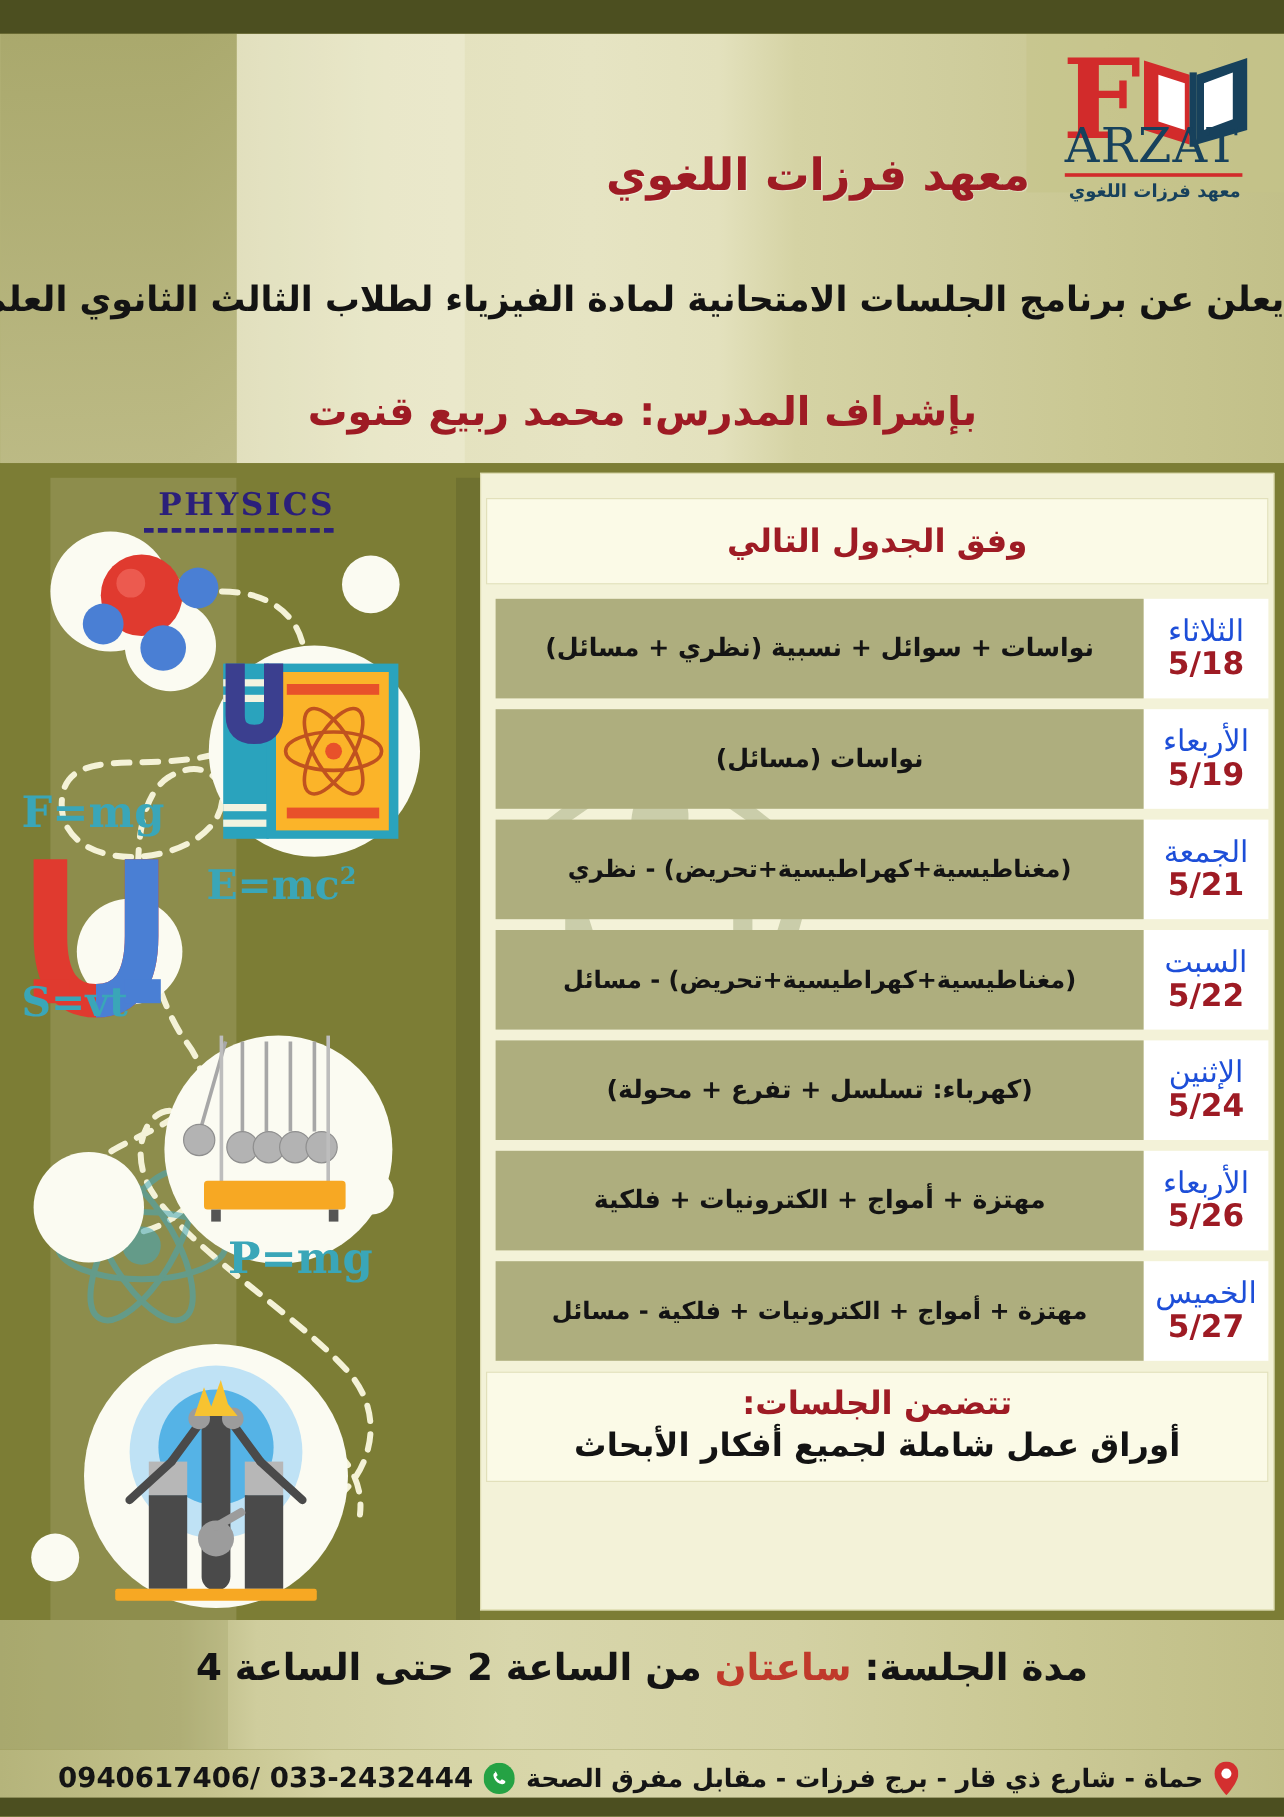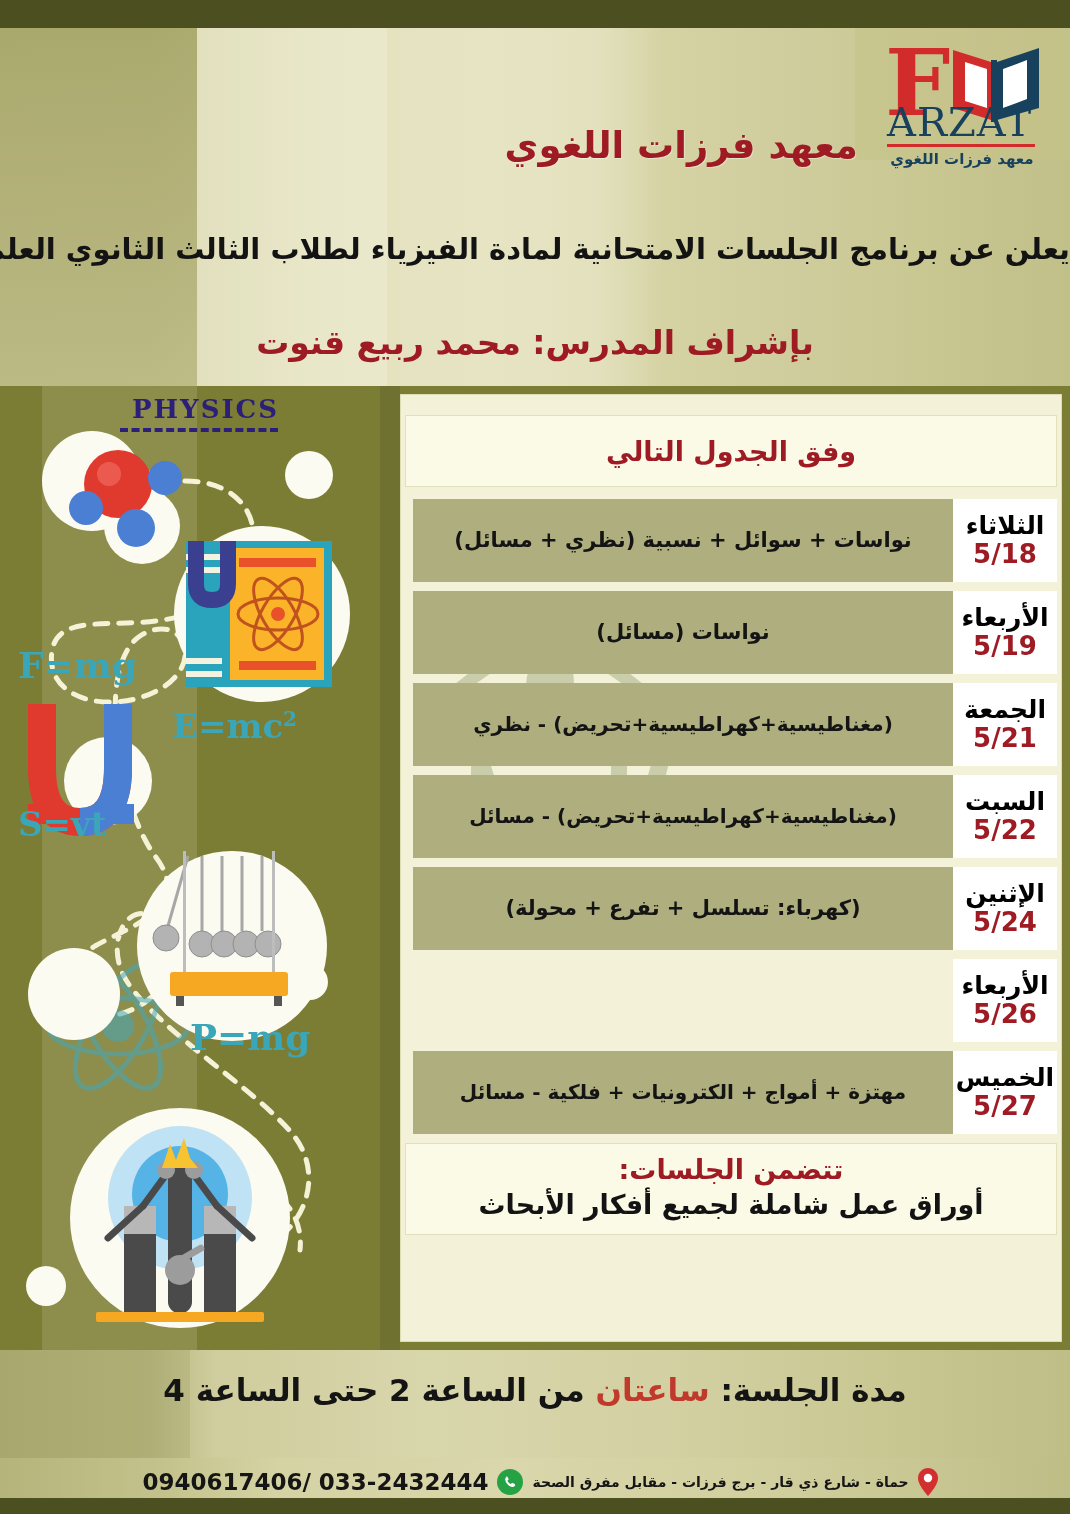--- a/index.html
+++ b/index.html
@@ -143,21 +143,21 @@
     position: absolute;
     left: 0; top: 386px;
     width: 1070px; height: 964px;
     background: #7c7d35;
     overflow: hidden;
   }
 
   
   .illus {
     position: absolute;
-    left: 0; top: 0;
+    left: 0; top: 12px;
     width: 411px; height: 964px;
     overflow: hidden;
     direction: ltr;
   }
   .illus-strip {
     position: absolute;
     left: 42px; top: 0;
     width: 155px; height: 964px;
     background: rgba(255,255,235,.13);
   }
@@ -246,21 +246,21 @@
   .row-date {
     width: 104px;
     flex: 0 0 104px;
     background: #ffffff;
     display: flex;
     flex-direction: column;
     align-items: center;
     justify-content: center;
     line-height: 1.12;
   }
-  .row-day { font-size: 25px; font-weight: 700; color: #000000; }
+  .row-day { font-size: 25px; font-weight: 400; color: #1d4ed8; }
   .row-num { font-size: 26px; font-weight: 700; color: #9e1b24; }
 
   .row-topic {
     flex: 1;
     background: #aeae7e;
     display: flex;
     align-items: center;
     justify-content: center;
     padding: 6px 14px;
     margin-left: 8px;
@@ -329,21 +329,21 @@
   .footer-strip {
     position: absolute; left: 0; bottom: 0;
     width: 1070px; height: 16px;
     background: #4c4f20;
   }
   .footer-inner {
     display: flex; align-items: center; gap: 9px;
     position: relative; z-index: 2;
   }
   .footer-text {
-    font-size: 14px; font-weight: 700; color: #151515;
+    font-size: 21px; font-weight: 700; color: #151515;
     white-space: nowrap;
   }
   .footer-phones {
     font-size: 23px; font-weight: 700; color: #151515;
     direction: ltr; white-space: nowrap; margin-left: 10px;
   }
   .ic { display: inline-flex; align-items: center; justify-content: center; }
 </style>
 </head>
 <body>
@@ -567,20 +567,21 @@
             <span class="row-num">5/24</span>
           </div>
           <div class="row-topic">(كهرباء: تسلسل + تفرع + محولة)</div>
         </div>
 
         <div class="row">
           <div class="row-date">
             <span class="row-day">الأربعاء</span>
             <span class="row-num">5/26</span>
           </div>
+          <div class="row-topic">مهتزة + أمواج + الكترونيات + فلكية</div>
         </div>
 
         <div class="row">
           <div class="row-date">
             <span class="row-day">الخميس</span>
             <span class="row-num">5/27</span>
           </div>
           <div class="row-topic tight">مهتزة + أمواج + الكترونيات + فلكية - مسائل</div>
         </div>
 

